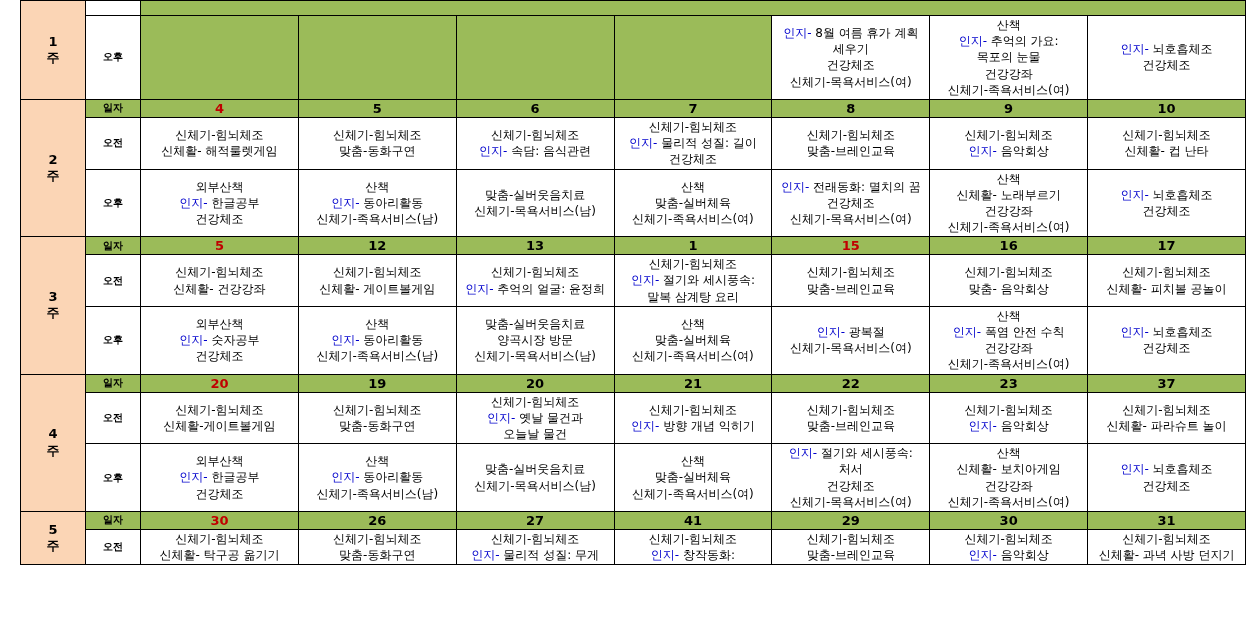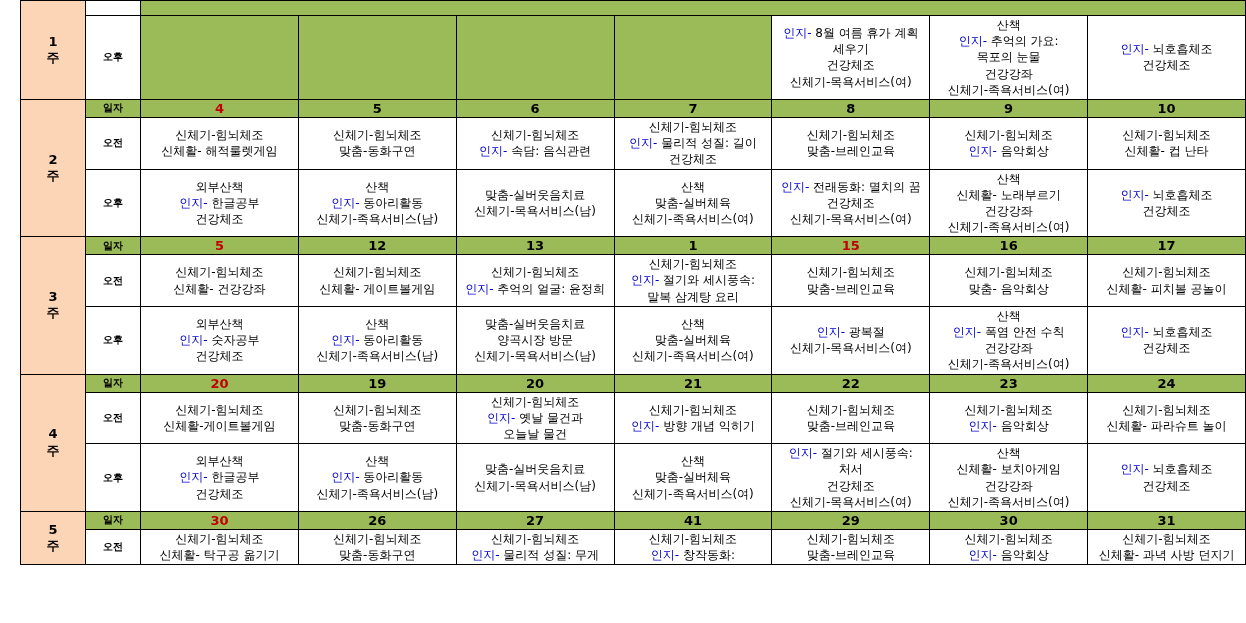--- a/index.html
+++ b/index.html
@@ -227,21 +227,21 @@
             <span class="ln">4</span>
             <span class="ln">주</span>
           </td>
           <td class="lbl lbl-date">일자</td>
           <td class="green datenum red">20</td>
           <td class="green datenum">19</td>
           <td class="green datenum">20</td>
           <td class="green datenum">21</td>
           <td class="green datenum">22</td>
           <td class="green datenum">23</td>
-          <td class="green datenum">24</td>
+          <td class="green datenum">37</td>
         </tr>
         <tr>
           <td class="lbl">오전</td>
           <td class="daycell">
             <span class="ln">신체기-힘뇌체조</span>
             <span class="ln">신체활-게이트볼게임</span>
           </td>
           <td class="daycell">
             <span class="ln">신체기-힘뇌체조</span>
             <span class="ln">맞춤-동화구연</span>

